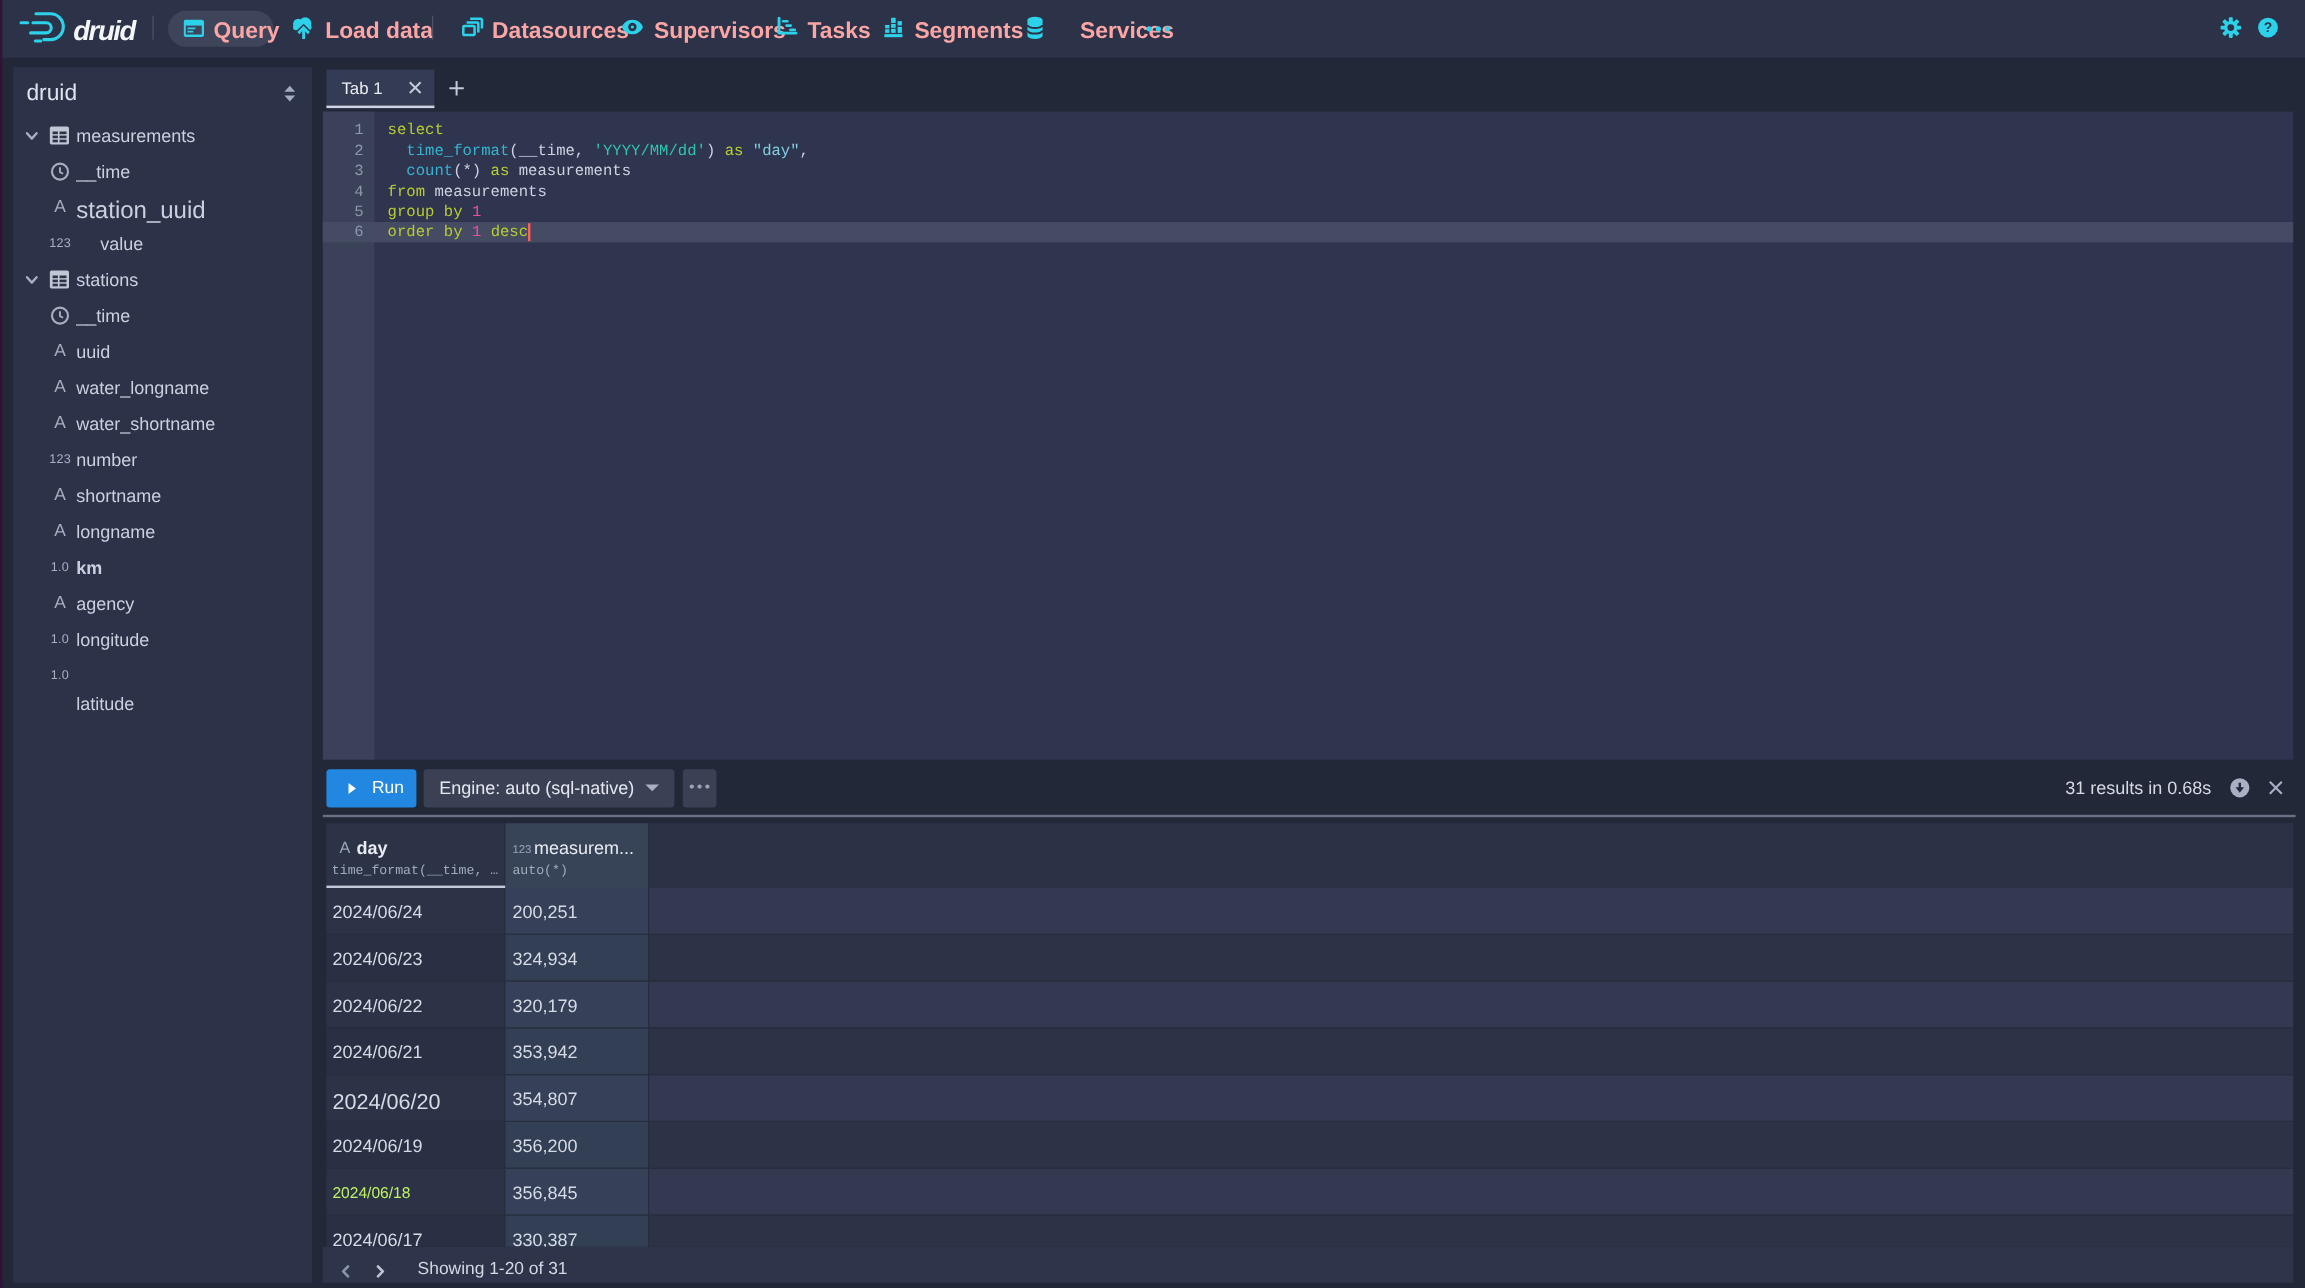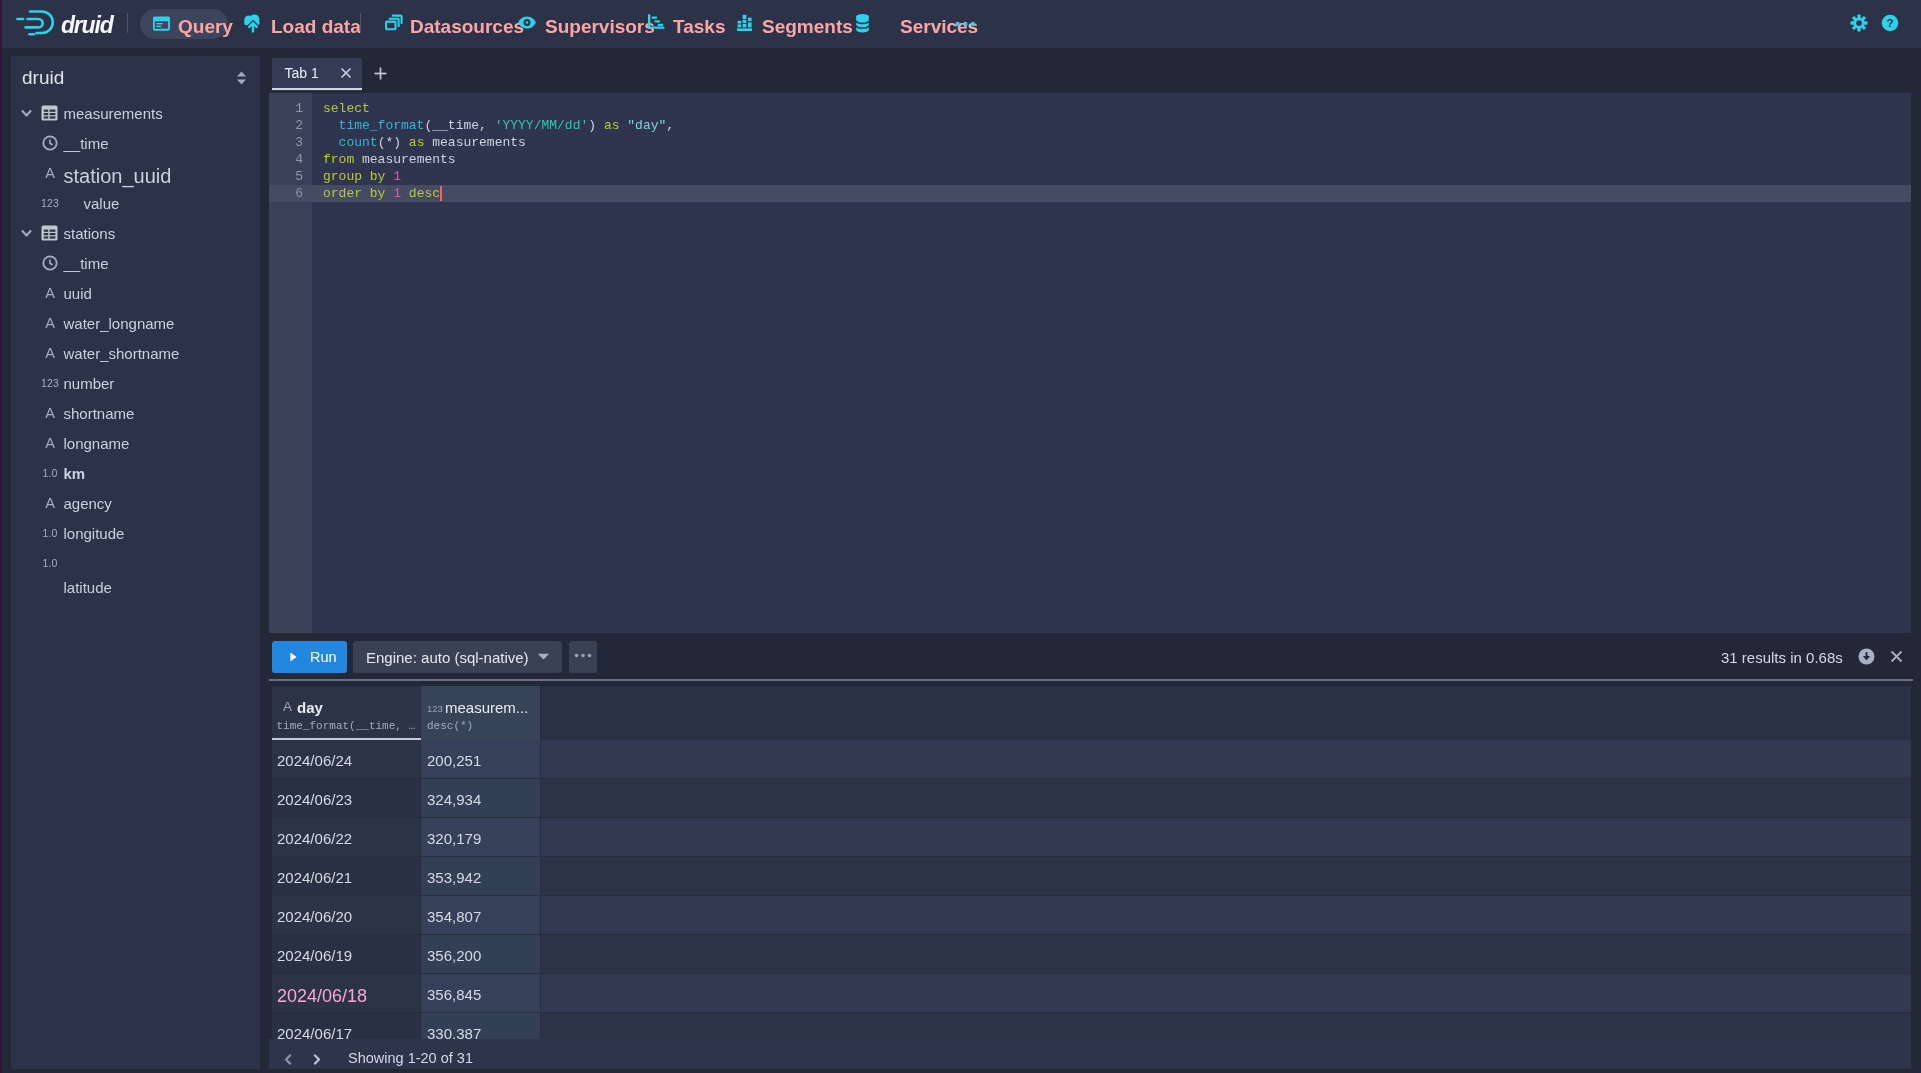--- a/index.html
+++ b/index.html
@@ -271,46 +271,46 @@
     <div class="abs" style="left:271.5px;top:1013px;width:149px;height:26px;background:#2a3043;"></div>
     <div class="abs" style="left:420.5px;top:1013px;width:119.5px;height:26px;background:#333f55;"></div>
     <div class="abs" style="left:540px;top:1013px;width:1371px;height:26px;background:#2d3346;"></div>
   </div>
 
 <div class="abs" style="left:283px;top:699px;font-size:13.5px;color:#9aa2b6;">A</div>
 <div class="abs" style="left:297px;top:699px;font-size:15px;color:#e8ebf2;font-weight:bold;">day</div>
 <div class="abs mono" style="left:276.5px;top:720px;font-size:11px;color:#a2abbe;">time_format(__time, …</div>
 <div class="abs" style="left:427px;top:703px;font-size:9.5px;color:#9aa2b6;">123</div>
 <div class="abs" style="left:445px;top:699px;font-size:15px;color:#e8ebf2;">measurem...</div>
-<div class="abs mono" style="left:427px;top:720px;font-size:11px;color:#a2abbe;">desc(*)</div>
+<div class="abs mono" style="left:427px;top:720px;font-size:11px;color:#a2abbe;">auto(*)</div>
 <div class="abs" style="left:420px;top:686px;width:1px;height:353px;background:#272d3d;"></div>
 <div class="abs" style="left:540px;top:686px;width:1px;height:353px;background:#272d3d;"></div>
 
 <div class="abs" style="left:271.5px;top:737.5px;width:149px;height:2.5px;background:#c3c9d8;"></div>
 
 <div id="rows">
     <div class="abs" style="left:277px;top:752px;font-size:15px;color:#d6dae5;">2024/06/24</div>
     <div class="abs" style="left:427px;top:752px;font-size:15px;color:#d6dae5;">200,251</div>
     <div class="abs" style="left:271.5px;top:778px;width:1639.5px;height:1px;background:#272d3d;"></div>
     <div class="abs" style="left:277px;top:791px;font-size:15px;color:#d6dae5;">2024/06/23</div>
     <div class="abs" style="left:427px;top:791px;font-size:15px;color:#d6dae5;">324,934</div>
     <div class="abs" style="left:271.5px;top:817px;width:1639.5px;height:1px;background:#272d3d;"></div>
     <div class="abs" style="left:277px;top:830px;font-size:15px;color:#d6dae5;">2024/06/22</div>
     <div class="abs" style="left:427px;top:830px;font-size:15px;color:#d6dae5;">320,179</div>
     <div class="abs" style="left:271.5px;top:856px;width:1639.5px;height:1px;background:#272d3d;"></div>
     <div class="abs" style="left:277px;top:869px;font-size:15px;color:#d6dae5;">2024/06/21</div>
     <div class="abs" style="left:427px;top:869px;font-size:15px;color:#d6dae5;">353,942</div>
     <div class="abs" style="left:271.5px;top:895px;width:1639.5px;height:1px;background:#272d3d;"></div>
-    <div class="abs" style="left:277px;top:908px;font-size:15px;color:#d6dae5;">2024/06/20</div>
+    <div class="abs" style="left:277px;top:908px;font-size:18px;color:#d6dae5;">2024/06/20</div>
     <div class="abs" style="left:427px;top:908px;font-size:15px;color:#d6dae5;">354,807</div>
     <div class="abs" style="left:271.5px;top:934px;width:1639.5px;height:1px;background:#272d3d;"></div>
     <div class="abs" style="left:277px;top:947px;font-size:15px;color:#d6dae5;">2024/06/19</div>
     <div class="abs" style="left:427px;top:947px;font-size:15px;color:#d6dae5;">356,200</div>
     <div class="abs" style="left:271.5px;top:973px;width:1639.5px;height:1px;background:#272d3d;"></div>
-    <div class="abs" style="left:277px;top:986px;font-size:18px;color:#f9a8d4;">2024/06/18</div>
+    <div class="abs" style="left:277px;top:986px;font-size:13px;color:#bef264;">2024/06/18</div>
     <div class="abs" style="left:427px;top:986px;font-size:15px;color:#d6dae5;">356,845</div>
     <div class="abs" style="left:271.5px;top:1012px;width:1639.5px;height:1px;background:#272d3d;"></div>
     <div class="abs" style="left:277px;top:1025px;font-size:15px;color:#d6dae5;">2024/06/17</div>
     <div class="abs" style="left:427px;top:1025px;font-size:15px;color:#d6dae5;">330,387</div>
   </div>
 
 <div class="abs" style="left:269px;top:1039px;width:1642px;height:30px;background:#2e3449;"></div>
 <svg class="abs" style="left:283px;top:1054px;" width="10" height="11" viewBox="0 0 10 11" fill="none" stroke="#8b93a8" stroke-width="2.2" stroke-linecap="round" stroke-linejoin="round">
     <path d="M7,1.4 L3,5.5 L7,9.6"></path>
   </svg>

